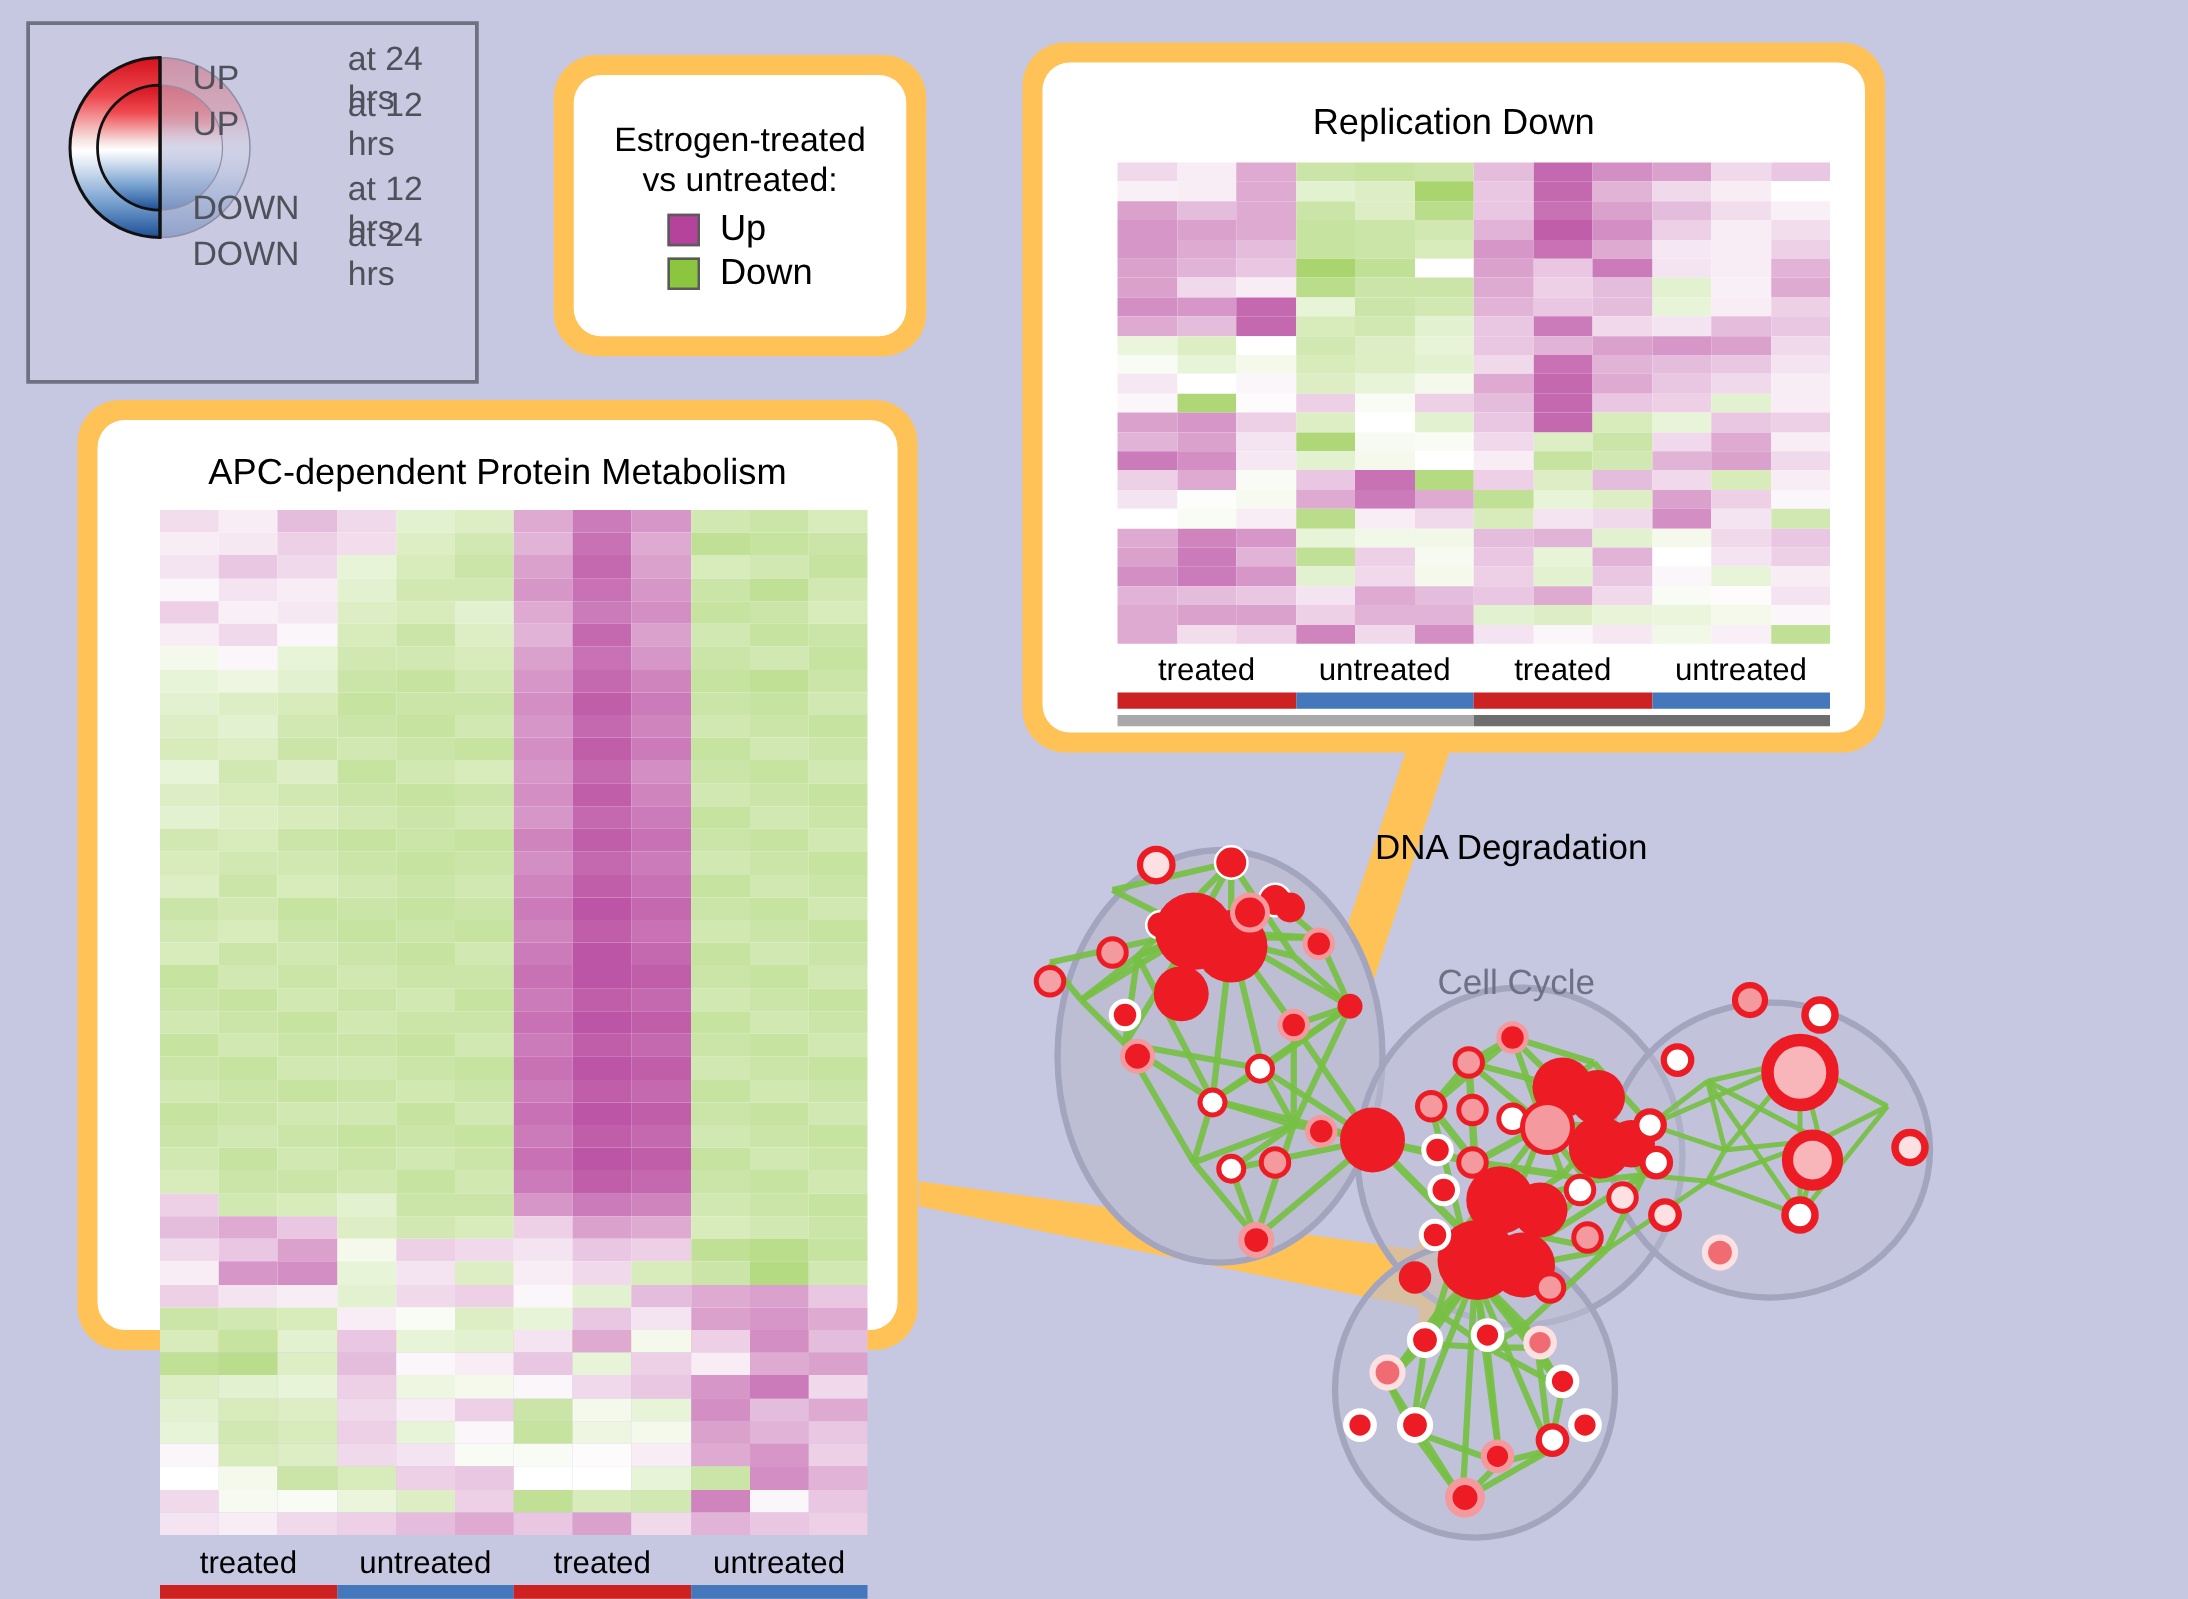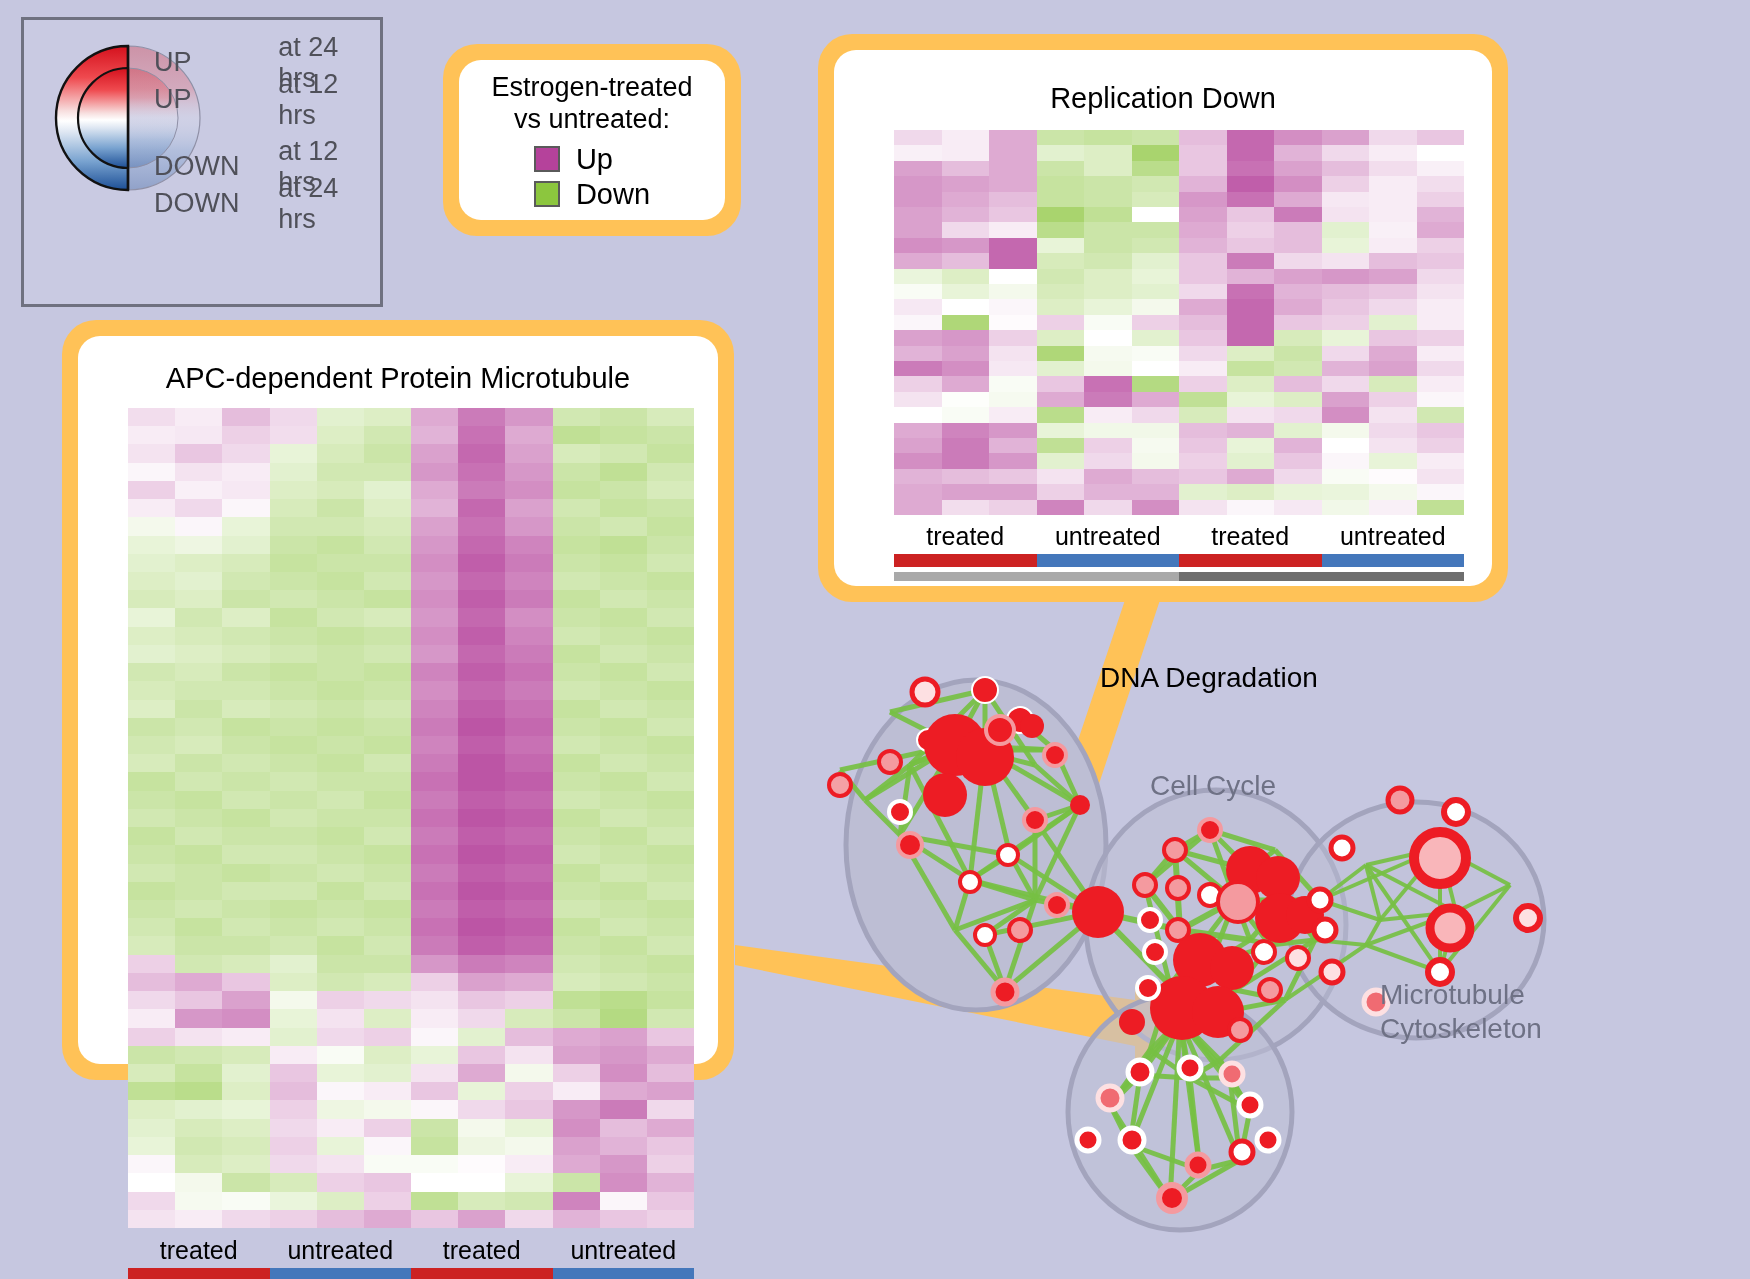--- a/index.html
+++ b/index.html
@@ -28,21 +28,21 @@
   .key-rows{position:absolute;left:130px;top:24px;}
   .key-row{display:flex;align-items:center;height:37px;}
   .key-row .kw{width:128px;font-size:27px;color:#4f5059;}
   .key-row .kt{font-size:27px;color:#4f5059;}
   .key-foot{
     position:absolute;left:0;top:186px;width:100%;text-align:center;
     font-size:27px;color:#4f5059;line-height:1.25;
   }
 
   
-  #legend-updown{left:443px;top:44px;width:298px;height:192px;}
+  #legend-updown{left:443px;top:44px;width:298px;height:241px;}
   #legend-updown .panel-inner{
     display:flex;flex-direction:column;align-items:center;justify-content:center;
     padding-top:4px;
   }
   .lu-title{font-size:27px;color:#000;text-align:center;line-height:1.18;}
   .lu-items{margin-top:6px;}
   .lu-item{display:flex;align-items:center;height:35px;}
   .lu-swatch{
     width:26px;height:26px;border:2px solid #5a5a5a;box-sizing:border-box;
     margin-right:16px;
@@ -498,21 +498,21 @@
       <div class="band-time">
         <i style="background:#a9a9a9"></i>
         <i style="background:#6e6e6e"></i>
       </div>
     </div>
   </div>
 </div>
 
 <div class="panel" id="panel-apc">
   <div class="panel-inner">
-    <div class="hm-title">APC-dependent Protein Microtubule</div>
+    <div class="hm-title">APC-dependent Protein Metabolism</div>
     <div class="heat-wrap" id="apc-heat">
       <div class="heat-grid" style="grid-template-columns: repeat(12, 1fr); grid-template-rows: repeat(45, 1fr);">
           <div style="background: rgb(242, 221, 237);"></div>
           <div style="background: rgb(248, 236, 245);"></div>
           <div style="background: rgb(229, 189, 220);"></div>
           <div style="background: rgb(240, 217, 235);"></div>
           <div style="background: rgb(226, 241, 207);"></div>
           <div style="background: rgb(221, 238, 197);"></div>
           <div style="background: rgb(222, 170, 210);"></div>
           <div style="background: rgb(203, 123, 185);"></div>
@@ -1314,17 +1314,13 @@
       <circle cx="352" cy="540" r="12" fill="#ed1c24" stroke="#fff" stroke-width="5"></circle>
       <circle cx="418" cy="565" r="11" fill="#ed1c24" stroke="#f49a9f" stroke-width="5"></circle>
       <circle cx="462" cy="552" r="11" fill="#fff" stroke="#ed1c24" stroke-width="5"></circle>
       <circle cx="392" cy="598" r="13" fill="#ed1c24" stroke="#f49a9f" stroke-width="6"></circle>
       <circle cx="308" cy="540" r="11" fill="#ed1c24" stroke="#fff" stroke-width="5"></circle>
       <circle cx="488" cy="540" r="11" fill="#ed1c24" stroke="#fff" stroke-width="5"></circle>
     </g>
   </svg>
   <div class="net-label" id="label-dna">DNA Degradation</div>
   <div class="net-label" id="label-cc">Cell Cycle</div>
-  <div class="net-label" id="label-mt">
-    <div>Microtubule</div>
-    <div>Cytoskeleton</div>
-  </div>
 </div>
 
 </body></html>

